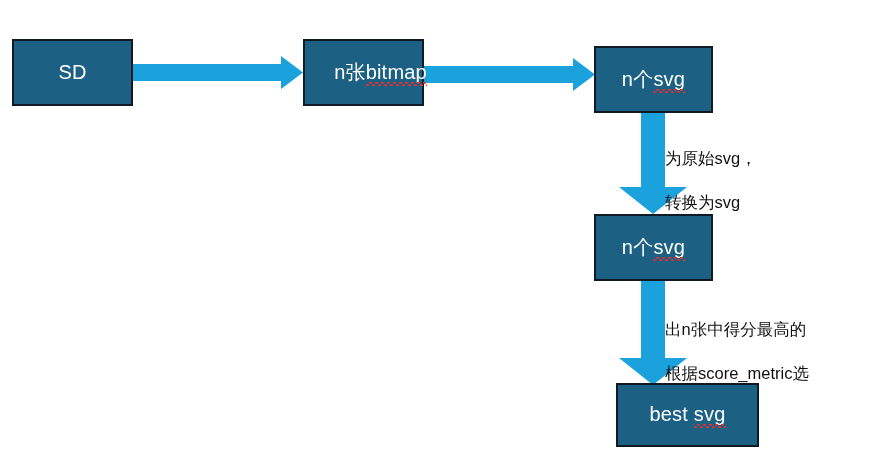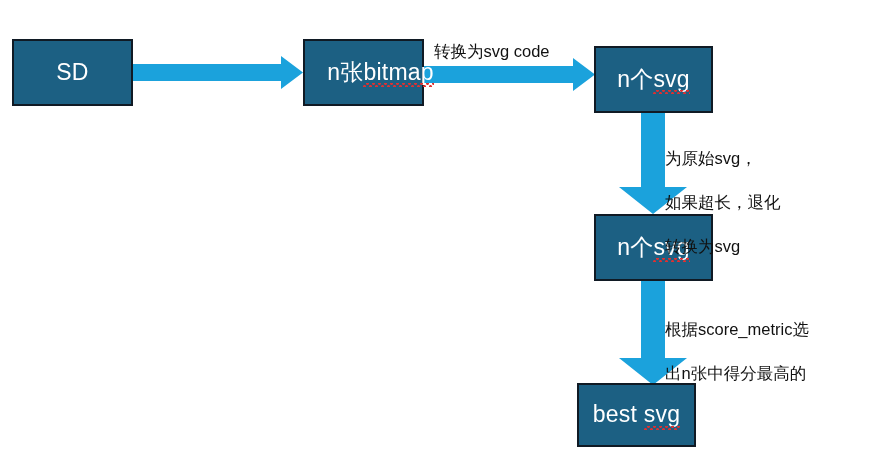--- a/index.html
+++ b/index.html
@@ -25,21 +25,21 @@
   
   .node {
     position: absolute;
     box-sizing: border-box;
     background: #1C6083;
     border: 2px solid #101A24;
     display: flex;
     align-items: center;
     justify-content: center;
     color: #ffffff;
-    font-size: 23px;
+    font-size: 20px;
     line-height: 1.15;
     letter-spacing: 0.2px;
     white-space: nowrap;
   }
   .node span.lbl {
     position: relative;
     display: inline-block;
     padding-bottom: 1px;
   }
   
@@ -59,21 +59,21 @@
       radial-gradient(circle at 4.5px 0.8px, #E03030 1.15px, transparent 1.3px);
     background-size: 6px 4px;
     background-repeat: repeat-x;
     pointer-events: none;
   }
 
   #node-sd        { left: 12px;  top: 39px;  width: 121px; height: 67px; }
   #node-bitmap    { left: 303px; top: 39px;  width: 121px; height: 67px; padding-left: 34px; }
   #node-svg-1     { left: 594px; top: 46px;  width: 119px; height: 67px; }
   #node-svg-2     { left: 594px; top: 214px; width: 119px; height: 67px; }
-  #node-best-svg  { left: 577px; top: 383px; width: 119px; height: 64px; }
+  #node-best-svg  { left: 616px; top: 383px; width: 143px; height: 64px; }
 
   
   .edge-label {
     position: absolute;
     color: #111111;
     font-size: 16.5px;
     line-height: 1.33;
     white-space: pre-line;
   }
   #lbl-prompt {
@@ -149,28 +149,24 @@
 
   <div class="node" id="node-svg-2">
     <span class="lbl"><span>n个</span><span class="squig">svg</span></span>
   </div>
 
   <div class="node" id="node-best-svg">
     <span class="lbl"><span>best </span><span class="squig">svg</span></span>
   </div>
 
 
-  <div class="edge-label" id="lbl-svg-code">
-    <div>转换为svg code</div>
-  </div>
 
   <div class="edge-label" id="lbl-ocr">
     <div>为原始svg，</div>
-    <div>如果超长，退化</div>
     <div>转换为svg</div>
   </div>
 
   <div class="edge-label" id="lbl-score">
+    <div>出n张中得分最高的</div>
     <div>根据score_metric选</div>
-    <div>出n张中得分最高的</div>
   </div>
 
 </div>
 
 </body></html>

